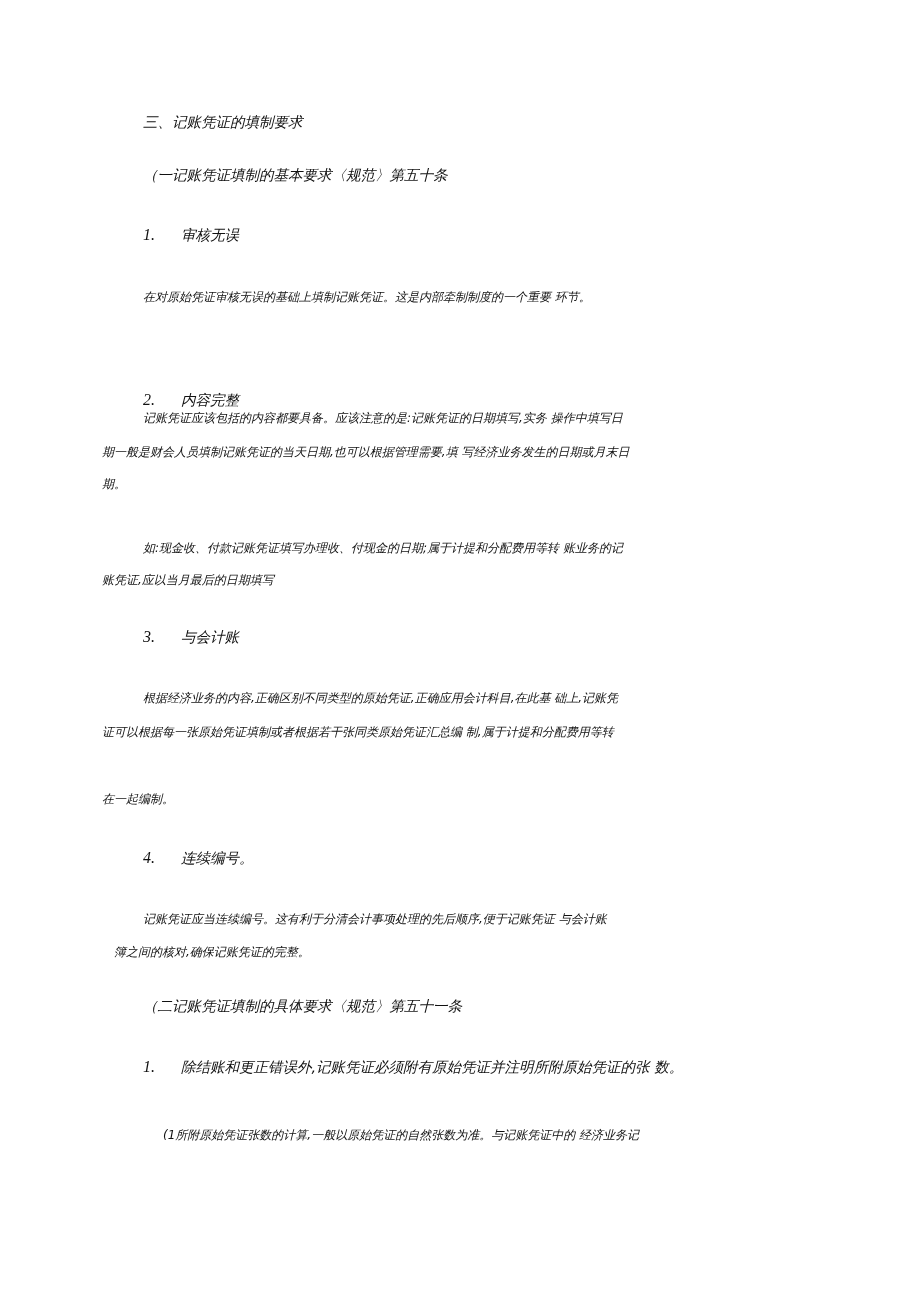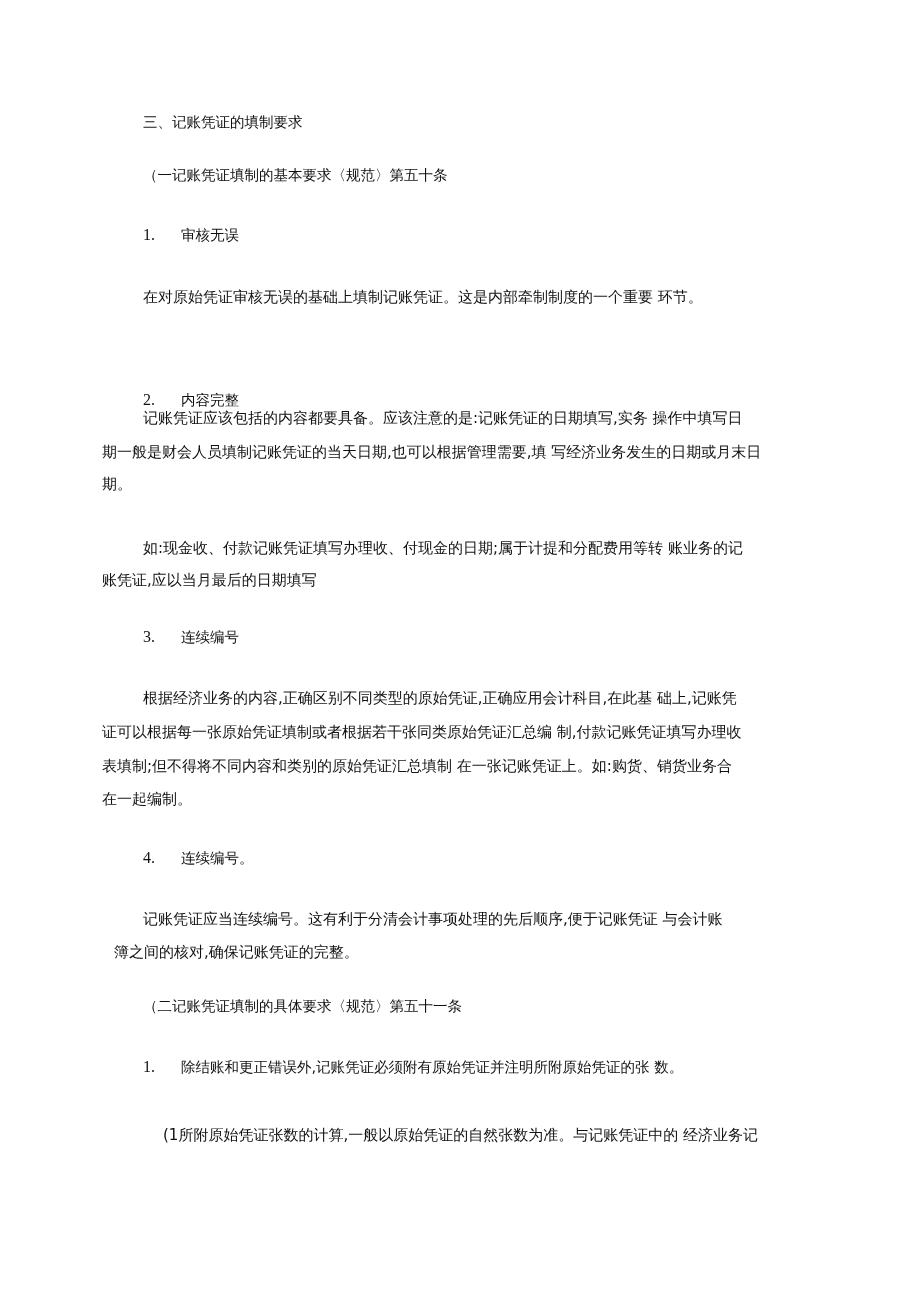--- a/index.html
+++ b/index.html
@@ -14,39 +14,40 @@
     overflow: hidden;
     font-family: "DejaVu Sans", "Liberation Sans", sans-serif;
     color: #111111;
   }
   .page {
     position: absolute;
     left: 0;
     top: 0;
     width: 920px;
     height: 1273px;
+    font-style: italic;
   }
   .line {
     position: absolute;
     white-space: nowrap;
     font-size: 14.5px;
     line-height: 20px;
     letter-spacing: 0px;
   }
   .heading {
     font-size: 14.5px;
   }
   .num {
     font-family: "Liberation Serif", "DejaVu Serif", serif;
     font-size: 16px;
     display: inline-block;
     width: 38px;
   }
   .para-line {
-    font-size: 15px;
+    font-size: 12px;
     line-height: 20px;
   }
 </style>
 </head>
 <body>
 
 <div class="page">
 
   <div class="line heading" style="left:143px; top:112px;">三、记账凭证的填制要求</div>
 
@@ -61,25 +62,24 @@
     <span class="num">2.</span><span>内容完整</span>
   </div>
   <div class="line para-line" style="left:143px; top:408px;">记账凭证应该包括的内容都要具备。应该注意的是:记账凭证的日期填写,实务  操作中填写日</div>
   <div class="line para-line" style="left:102px; top:442px;">期一般是财会人员填制记账凭证的当天日期,也可以根据管理需要,填 写经济业务发生的日期或月末日</div>
   <div class="line para-line" style="left:102px; top:474px;">期。</div>
 
   <div class="line para-line" style="left:143px; top:538px;">如:现金收、付款记账凭证填写办理收、付现金的日期;属于计提和分配费用等转  账业务的记</div>
   <div class="line para-line" style="left:102px; top:570px;">账凭证,应以当月最后的日期填写</div>
 
   <div class="line" style="left:143px; top:627px;">
-    <span class="num">3.</span><span>连续编号</span>
+    <span class="num">3.</span><span>与会计账</span>
   </div>
   <div class="line para-line" style="left:143px; top:688px;">根据经济业务的内容,正确区别不同类型的原始凭证,正确应用会计科目,在此基  础上,记账凭</div>
-  <div class="line para-line" style="left:102px; top:722px;">证可以根据每一张原始凭证填制或者根据若干张同类原始凭证汇总编  制,付款记账凭证填写办理收</div>
-  <div class="line para-line" style="left:102px; top:756px;">表填制;但不得将不同内容和类别的原始凭证汇总填制 在一张记账凭证上。如:购货、销货业务合</div>
+  <div class="line para-line" style="left:102px; top:722px;">证可以根据每一张原始凭证填制或者根据若干张同类原始凭证汇总编  制,属于计提和分配费用等转</div>
   <div class="line para-line" style="left:102px; top:789px;">在一起编制。</div>
 
   <div class="line" style="left:143px; top:848px;">
     <span class="num">4.</span><span>连续编号。</span>
   </div>
   <div class="line para-line" style="left:143px; top:909px;">记账凭证应当连续编号。这有利于分清会计事项处理的先后顺序,便于记账凭证  与会计账</div>
   <div class="line para-line" style="left:114px; top:942px;">簿之间的核对,确保记账凭证的完整。</div>
 
   <div class="line heading" style="left:143px; top:996px;">（二记账凭证填制的具体要求〈规范〉第五十一条</div>
 

